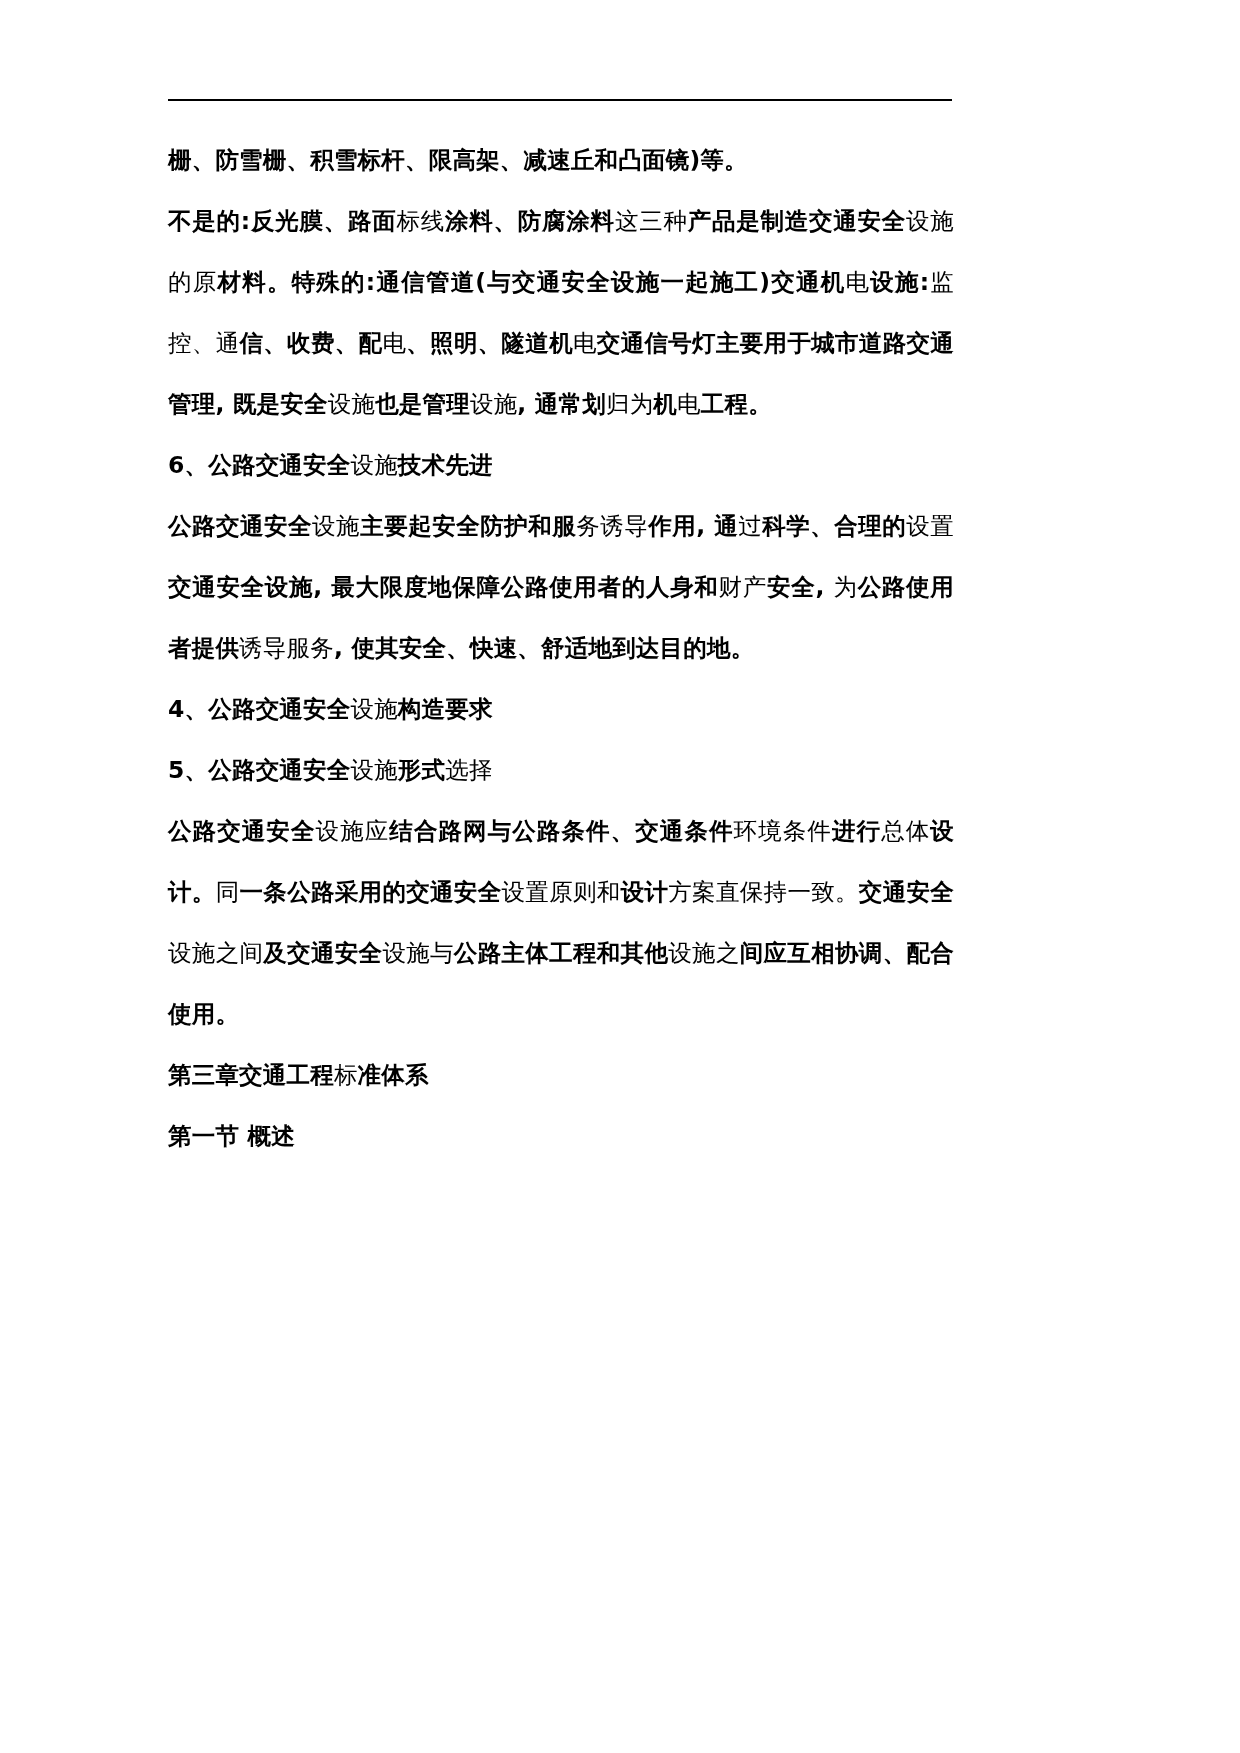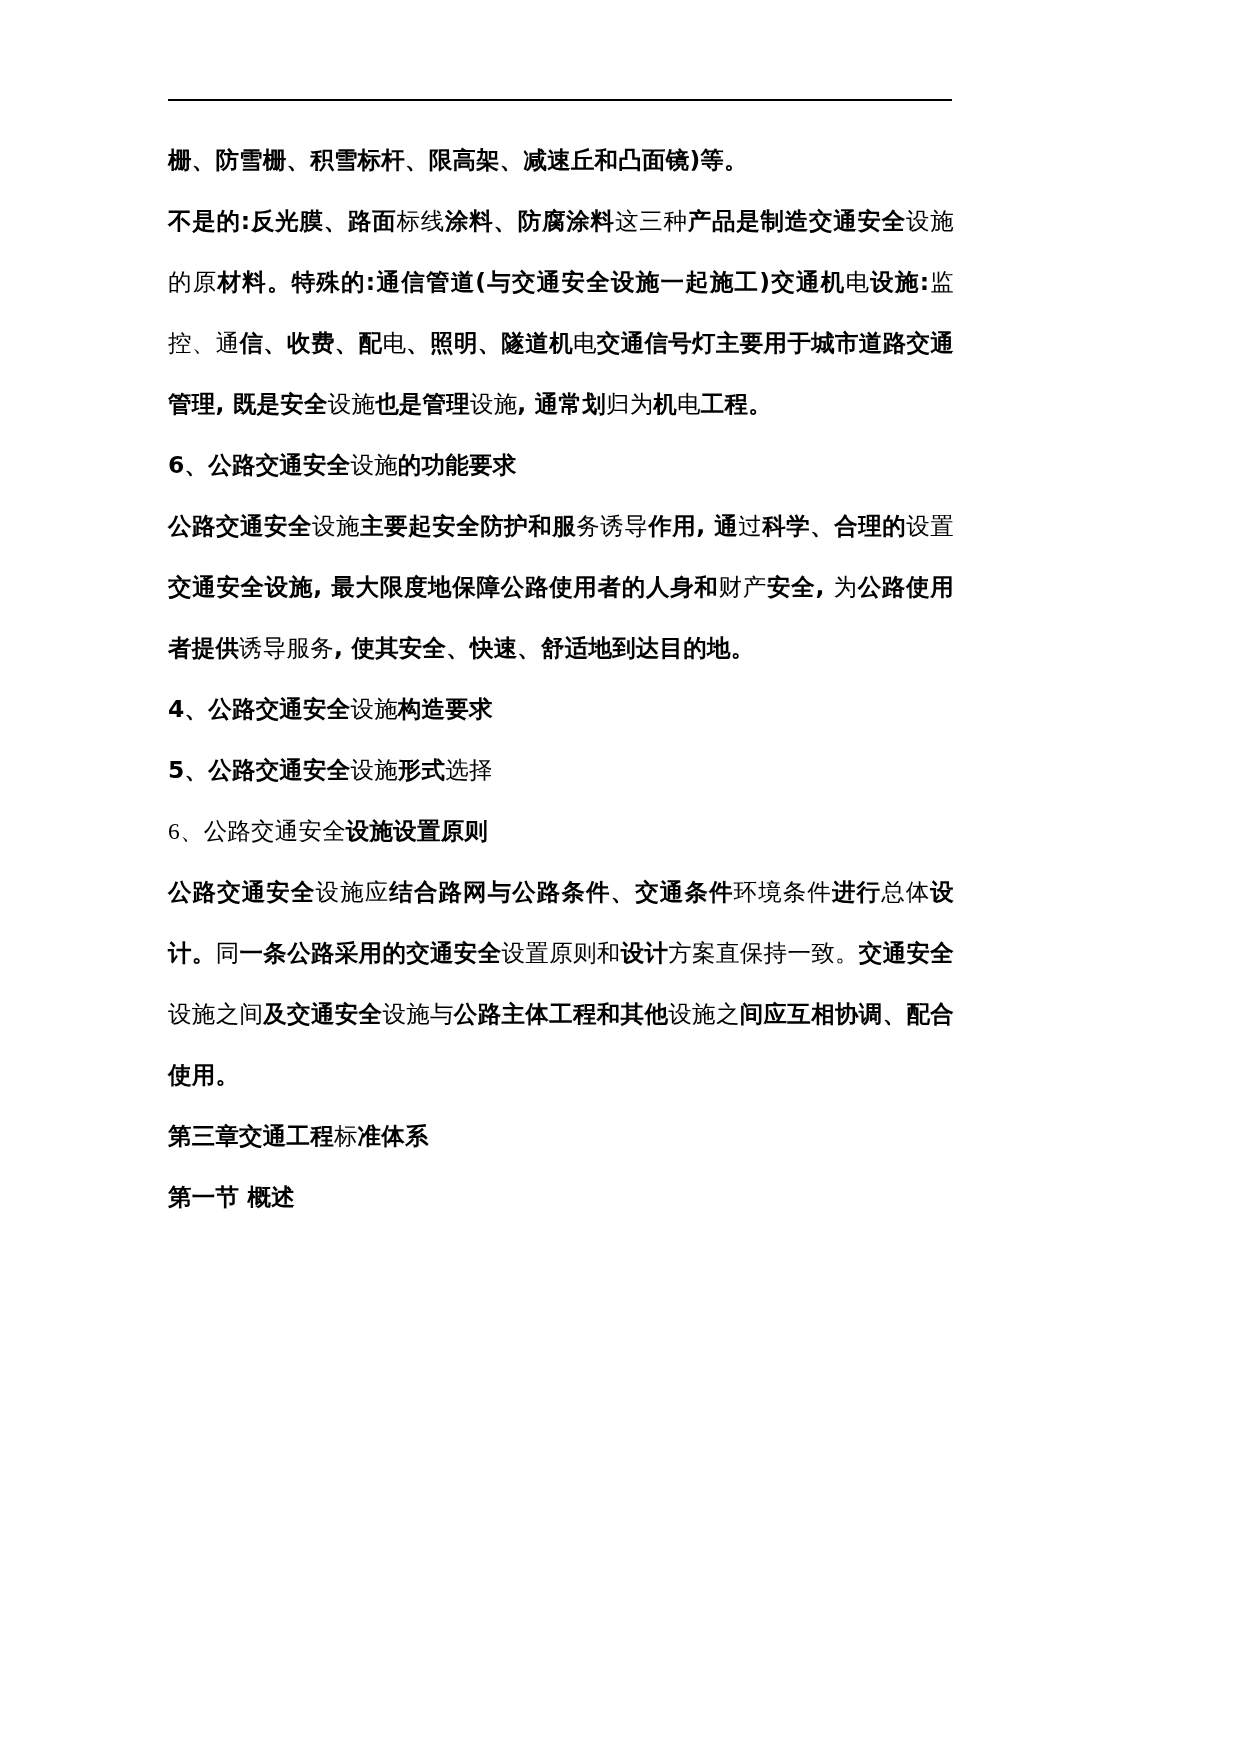--- a/index.html
+++ b/index.html
@@ -39,36 +39,35 @@
   .para {
     font-size: 23.5px;
     line-height: 61px;
     letter-spacing: 0.2px;
     text-align: justify;
     text-justify: inter-ideograph;
     margin: 0;
     white-space: normal;
   }
   
-  .t { font-weight: normal; font-family: Liberation Serif, serif; }
+  .t { font-weight: normal; }
   .b { font-weight: bold; }
 </style>
 </head>
 <body>
 
 <div class="page">
 
   <div class="header-rule"></div>
 
   <div class="content" id="body-content">
       <p class="para"><span class="b">栅、防雪栅、积雪标杆、限高架、减速丘和凸面镜)等。</span></p>
       <p class="para"><span class="b">不是的:反光膜、路面</span><span class="t">标线</span><span class="b">涂料、防腐涂料</span><span class="t">这三种</span><span class="b">产品是制造交通安全</span><span class="t">设施的原</span><span class="b">材料。特殊的:</span><span class="b">通信管道(与交通安全设施一起施工)交通机</span><span class="t">电</span><span class="b">设施:</span><span class="t">监控、通</span><span class="b">信、收费、配</span><span class="t">电</span><span class="b">、照明、隧道机</span><span class="t">电</span><span class="b">交通信号灯主要用于城市道路交通管理, 既是安</span><span class="b">全</span><span class="t">设施</span><span class="b">也是管理</span><span class="t">设施</span><span class="b">, 通常划</span><span class="t">归为</span><span class="b">机</span><span class="t">电</span><span class="b">工程。</span></p>
-      <p class="para"><span class="b">6、公路交通安全</span><span class="t">设施</span><span class="b">的功能要求</span></p>
+      <p class="para"><span class="b">6、公路交通安全</span><span class="t">设施</span><span class="b">技术先进</span></p>
       <p class="para"><span class="b">公路交通安全</span><span class="t">设施</span><span class="b">主要起安全防护和服</span><span class="t">务诱导</span><span class="b">作用, 通</span><span class="t">过</span><span class="b">科学、合理的</span><span class="t">设置</span><span class="b">交通安全</span><span class="b">设施</span><span class="b">, 最大限度地保障公路使用者的人身和</span><span class="t">财产</span><span class="b">安全, </span><span class="t">为</span><span class="b">公路使用者提供</span><span class="t">诱</span><span class="t">导服务</span><span class="b">, 使其安全、快速、舒适地到达目的地。</span></p>
       <p class="para"><span class="b">4、公路交通安全</span><span class="t">设施</span><span class="b">构造要求</span></p>
       <p class="para"><span class="b">5、公路交通安全</span><span class="t">设施</span><span class="b">形式</span><span class="t">选择</span></p>
-      <p class="para"><span class="t">6、公路交通安全</span><span class="b">设施设置原则</span></p>
       <p class="para"><span class="b">公路交通安全</span><span class="t">设施应</span><span class="b">结合路网与公路条件、交通条件</span><span class="t">环境条件</span><span class="b">进行</span><span class="t">总体</span><span class="b">设计。</span><span class="t">同</span><span class="b">一条公路采用的交通安全</span><span class="t">设置原则和</span><span class="b">设计</span><span class="t">方案直保持一致。</span><span class="b">交通安全</span><span class="t">设施之间</span><span class="b">及交通安全</span><span class="t">设施与</span><span class="b">公路主体工程和其他</span><span class="t">设施之</span><span class="b">间应互相协调</span><span class="b">、配合使用。</span></p>
       <p class="para"><span class="b">第三章交通工程</span><span class="t">标</span><span class="b">准体系</span></p>
       <p class="para"><span class="b">第一节  概述</span></p>
     </div>
 
 </div>
 
 </body></html>

